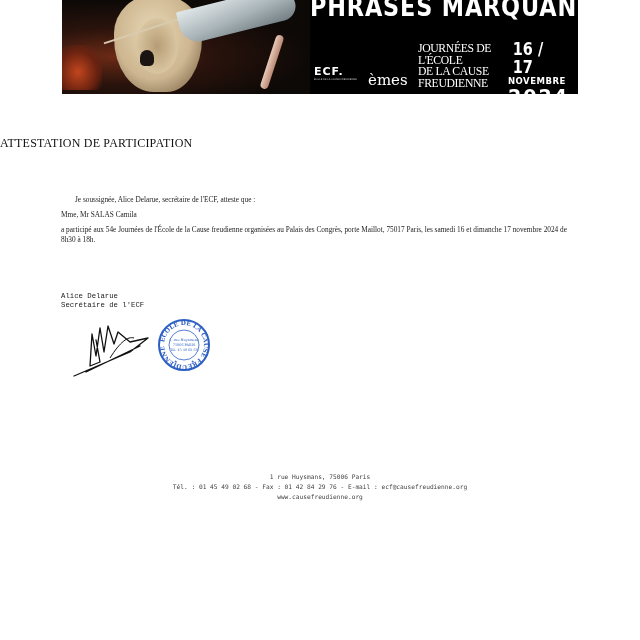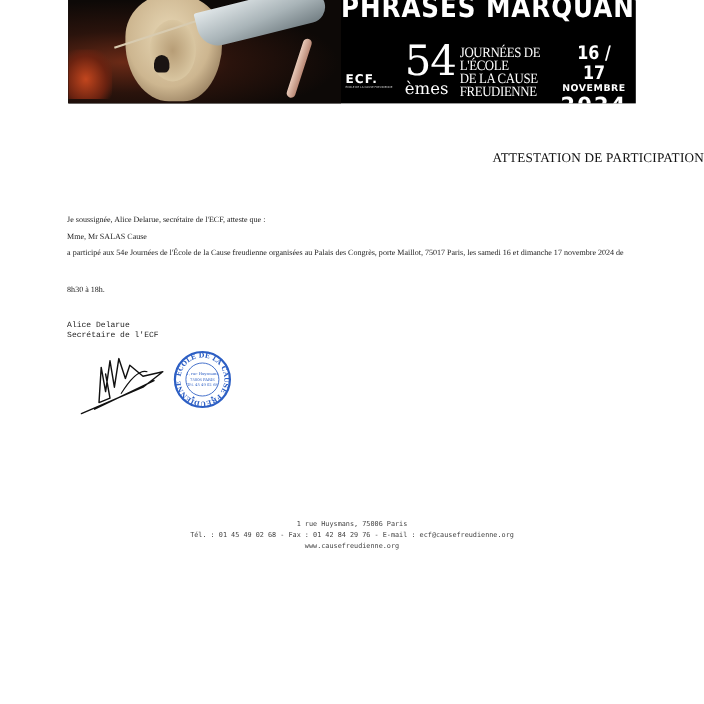--- a/index.html
+++ b/index.html
@@ -41,28 +41,28 @@
     .ecf-logo .sub { font-family: "DejaVu Sans", sans-serif; font-size: 2.5px; line-height: 4px;
                      white-space: nowrap; color: #ccc; }
     .num54 { position: absolute; left: 306px; top: 36px; font-family: "DejaVu Serif", serif;
              font-size: 38px; color: #fff; line-height: 38px; letter-spacing: -1px; }
     .emes { position: absolute; left: 306px; top: 72px; font-family: "DejaVu Serif", serif;
             font-size: 15px; color: #ffffff; line-height: 16px; }
     .journees { position: absolute; left: 356px; top: 42px; font-family: "Liberation Serif", serif;
                 font-size: 13px; color: #fff; line-height: 11.5px; letter-spacing: -0.4px;
                 transform: scaleX(0.9); transform-origin: left top; }
     .journees div { white-space: nowrap; }
-    .dates { position: absolute; left: 446px; top: 40px; width: 64px; text-align: center; color: #fff;
+    .dates { position: absolute; left: 446px; top: 40px; width: 64px; text-align: left; color: #fff;
              font-family: "DejaVu Sans", sans-serif; font-weight: bold; }
     .dates .d1 { font-size: 17px; line-height: 18px; transform: scaleX(0.85); }
     .dates .d2 { font-size: 8.5px; line-height: 10px; letter-spacing: 0.5px; }
     .dates .d3 { font-size: 19px; line-height: 20px; letter-spacing: 2px; }
 
     
-    .doc-title { position: absolute; left: 0; width: 640px; top: 136px; text-align: right;
+    .doc-title { position: absolute; left: 0; width: 640px; top: 136px; text-align: left;
                  font-size: 12px; letter-spacing: 0.2px; }
     .para { position: absolute; left: 61px; font-size: 7.3px; white-space: nowrap; color: #222; }
     .sig-block { position: absolute; left: 61px; top: 292px; font-size: 7.3px; line-height: 9px; color: #222; font-family: Liberation Mono, monospace; }
 
     .signature { position: absolute; left: 70px; top: 322px; width: 82px; height: 58px; }
     .stamp { position: absolute; left: 157px; top: 318px; width: 54px; height: 54px; }
 
     .footer { position: absolute; left: 0; width: 640px; top: 472px; text-align: center;
               font-family: "DejaVu Sans Mono", monospace; font-size: 6.2px; line-height: 10px; color: #444; }
   </style>
@@ -77,41 +77,40 @@
     <div class="arrow"></div>
     <div class="knife"></div>
     <div class="figure"></div>
     <div class="flute"></div>
   </div>
   <div class="banner-title">PHRASES MARQUANTES</div>
   <div class="ecf-logo">
     <div class="mark">ECF.</div>
     <div class="sub">ÉCOLE DE LA CAUSE FREUDIENNE</div>
   </div>
-  <div class="num54">54</div>
   <div class="emes">èmes</div>
   <div class="journees">
     <div>JOURNÉES DE</div>
     <div>L'ÉCOLE</div>
     <div>DE LA CAUSE</div>
     <div>FREUDIENNE</div>
   </div>
   <div class="dates">
     <div class="d1">16 / 17</div>
     <div class="d2">NOVEMBRE</div>
     <div class="d3">2024</div>
   </div>
 </div>
 
 <div class="doc-title">ATTESTATION DE PARTICIPATION</div>
 
-<div class="para" style="top:195px;">Je soussignée, Alice Delarue, secrétaire de l'ECF, atteste que :</div>
-<div class="para" style="top:210px;">Mme, Mr SALAS Cause</div>
+<div class="para" style="top:195px;margin-left:14px;">Je soussignée, Alice Delarue, secrétaire de l'ECF, atteste que :</div>
+<div class="para" style="top:210px;">Mme, Mr SALAS Camila</div>
 <div class="para" style="top:225px;">a participé aux 54e Journées de l'École de la Cause freudienne organisées au Palais des Congrès, porte Maillot, 75017 Paris, les samedi 16 et dimanche 17 novembre 2024 de</div>
-<div class="para" style="top:258px;">8h30 à 18h.</div>
+<div class="para" style="top:235px;">8h30 à 18h.</div>
 
 <div class="sig-block">
   <div>Alice Delarue</div>
   <div>Secrétaire de l'ECF</div>
 </div>
 
 <svg class="signature" viewBox="0 0 82 58">
   <path d="M4 54 L60 30 L78 16 L60 20 L48 10 L44 22 L38 4 L34 30 L30 6 L26 34 L22 12 L20 44 L30 40 L26 18 M16 50 L70 24" fill="none" stroke="#111" stroke-width="1.3" stroke-linejoin="round" stroke-linecap="round"></path>
   <path d="M40 36 C 50 20, 58 14, 64 16" fill="none" stroke="#111" stroke-width="1"></path>
 </svg>

